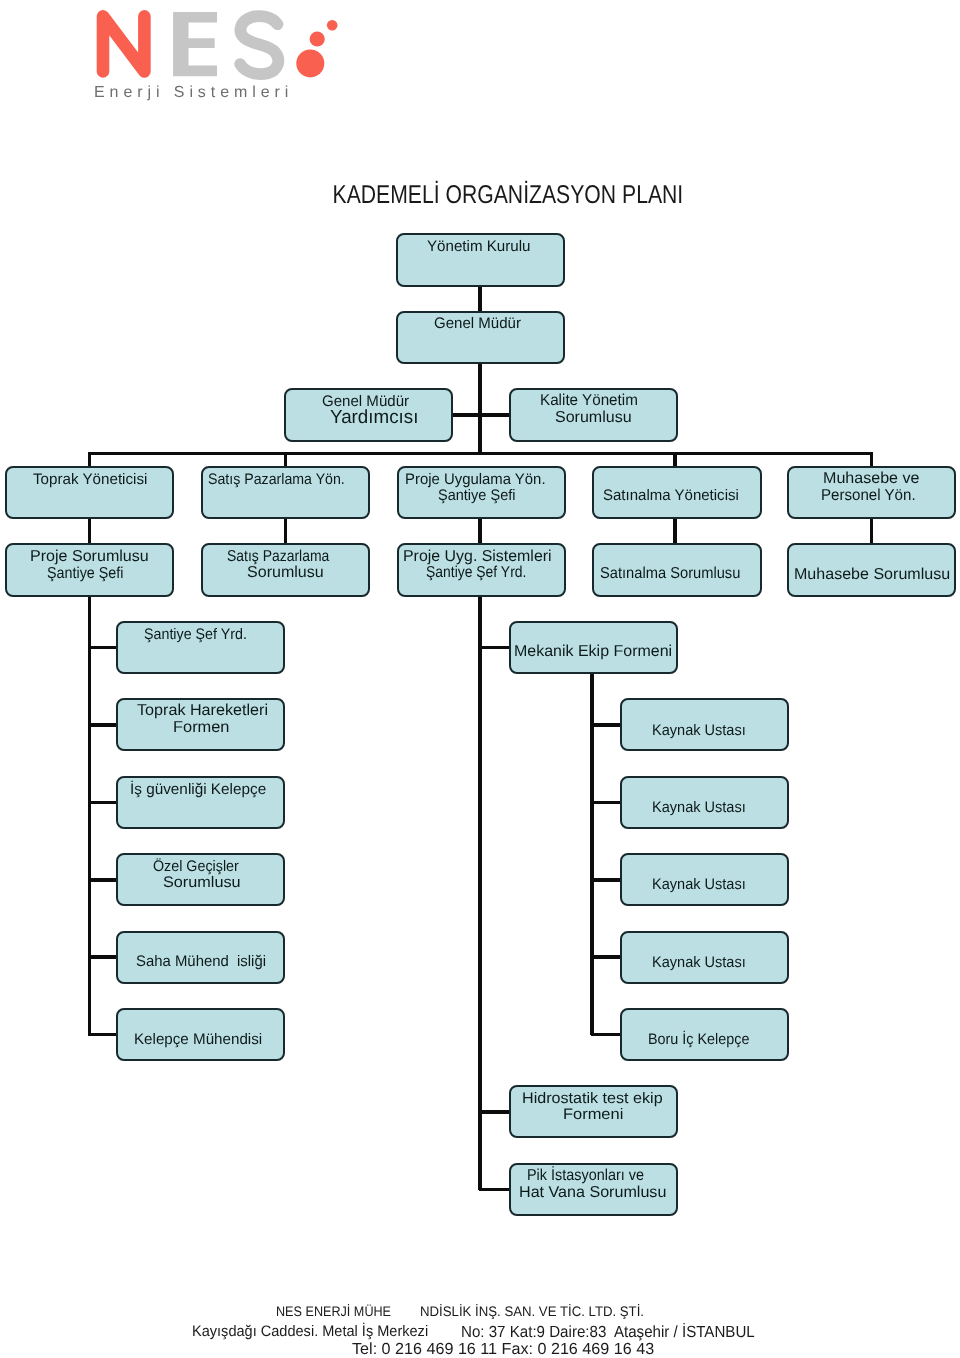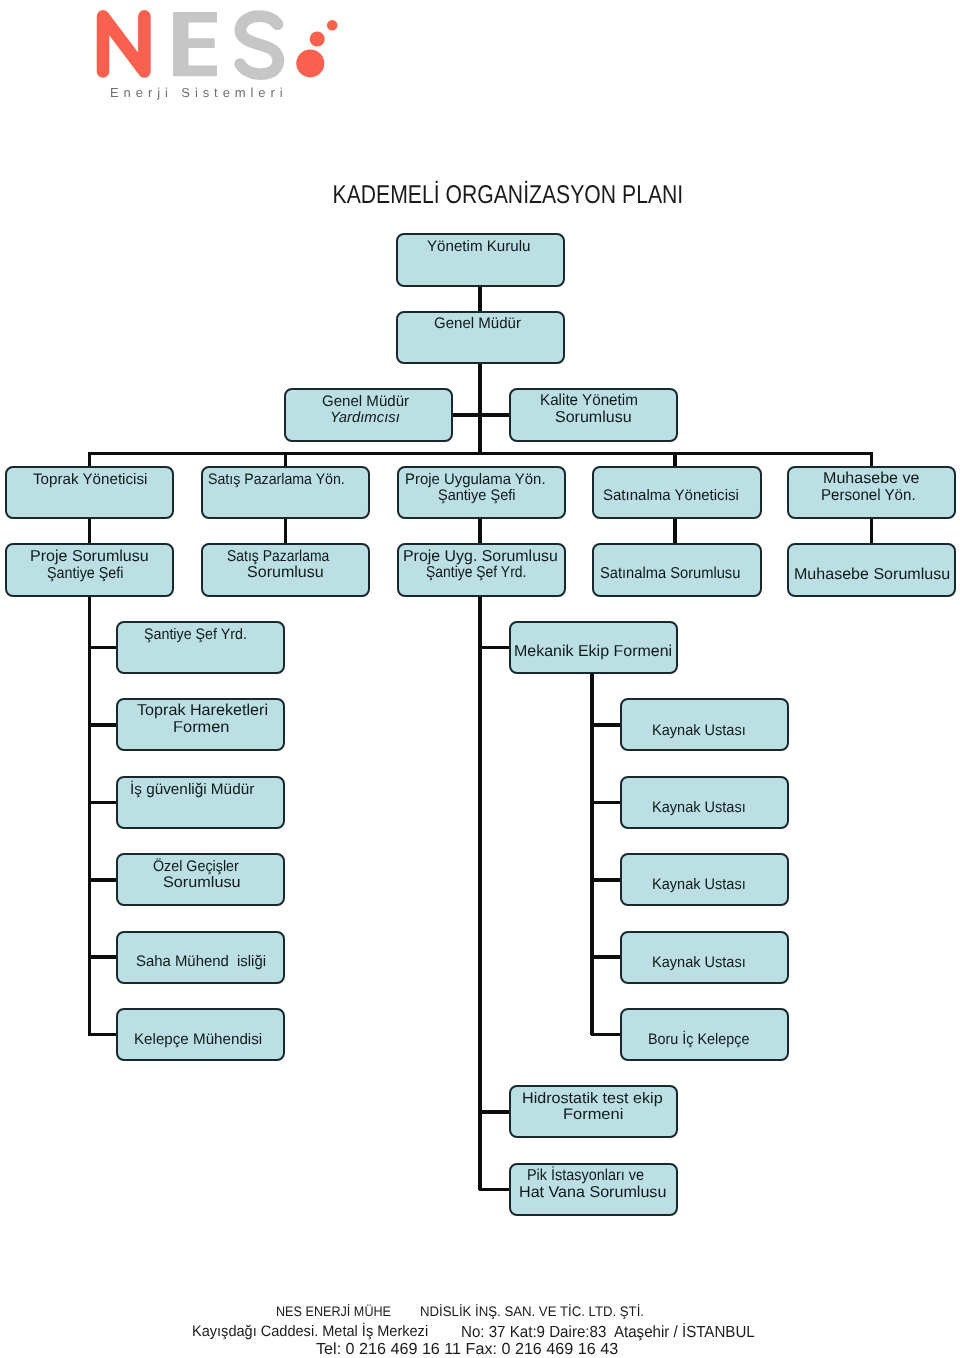--- a/index.html
+++ b/index.html
@@ -4,22 +4,22 @@
 <title>KADEMELİ ORGANİZASYON PLANI</title>
 <style>
   html,body{margin:0;padding:0;background:#ffffff;}
   body{width:960px;height:1358px;position:relative;overflow:hidden;
        font-family:"Liberation Sans",sans-serif;-webkit-font-smoothing:antialiased;text-rendering:geometricPrecision;}
   .stage{position:absolute;left:0;top:0;width:960px;height:1358px;transform:translateZ(0);}
 
   
   .logo{position:absolute;left:0px;top:0px;width:360px;height:110px;}
   .logo-sub{position:absolute;left:94px;top:84.6px;font-family:"Liberation Sans",sans-serif;
-            font-size:13px;letter-spacing:4.92px;color:#6f6f6f;white-space:nowrap;
-            line-height:16px;margin-left:16px;}
+            font-size:16px;letter-spacing:4.92px;color:#6f6f6f;white-space:nowrap;
+            line-height:16px;}
 
   
   .page-title{position:absolute;left:0;top:182.7px;width:960px;text-align:center;
               font-family:"Liberation Sans",sans-serif;font-size:25.7px;color:#1a1a1a;
               line-height:25.7px;white-space:nowrap;
               transform:scaleX(0.8245) translateX(33.8px);transform-origin:480px 50%;}
 
   
   .node{position:absolute;box-sizing:border-box;background:#bbdfe3;
         border:2.25px solid #17292c;border-radius:8px;}
@@ -86,21 +86,21 @@
       <div class="line" style="left: 591px; top: 800.65px; width: 30px; height: 3.5px;"></div>
       <div class="line" style="left: 591px; top: 878.05px; width: 30px; height: 3.5px;"></div>
       <div class="line" style="left: 591px; top: 955.45px; width: 30px; height: 3.5px;"></div>
       <div class="line" style="left: 591px; top: 1032.85px; width: 30px; height: 3.5px;"></div>
       <div class="node" style="left: 395.8px; top: 232.8px; width: 169.2px; height: 54px;"></div>
       <div class="nlbl" style="left: 426.55px; top: 238.65px; font-size: 15.3px; line-height: 15.3px; transform: scaleX(0.9901);">Yönetim Kurulu</div>
       <div class="node" style="left: 395.8px; top: 310.9px; width: 169.2px; height: 53.2px;"></div>
       <div class="nlbl" style="left: 433.65px; top: 316.25px; font-size: 15.3px; line-height: 15.3px; transform: scaleX(0.9833);">Genel Müdür</div>
       <div class="node" style="left: 283.9px; top: 388px; width: 169.2px; height: 53.9px;"></div>
       <div class="nlbl" style="left: 322.25px; top: 393.55px; font-size: 15.3px; line-height: 15.3px; transform: scaleX(0.9844);">Genel Müdür</div>
-      <div class="nlbl" style="left: 330.25px; top: 410.25px; font-size: 15px; line-height: 15.3px; transform: scaleX(0.989); font-style: italic;">Yardımcısı</div>
+      <div class="nlbl" style="left: 330.25px; top: 410.25px; font-size: 19px; line-height: 15.3px; transform: scaleX(0.989);">Yardımcısı</div>
       <div class="node" style="left: 508.8px; top: 388px; width: 169.2px; height: 53.9px;"></div>
       <div class="nlbl" style="left: 540.38px; top: 393.23px; font-size: 15.8px; line-height: 15.8px; transform: scaleX(0.9635);">Kalite Yönetim</div>
       <div class="nlbl" style="left: 554.6px; top: 409.63px; font-size: 15.8px; line-height: 15.8px; transform: scaleX(1.0146);">Sorumlusu</div>
       <div class="node" style="left: 5px; top: 466px; width: 169.2px; height: 53.2px;"></div>
       <div class="nlbl" style="left: 32.99px; top: 471.65px; font-size: 15.3px; line-height: 15.3px; transform: scaleX(0.9916);">Toprak Yöneticisi</div>
       <div class="node" style="left: 200.8px; top: 466px; width: 169.2px; height: 53.2px;"></div>
       <div class="nlbl" style="left: 207.89px; top: 471.85px; font-size: 15.3px; line-height: 15.3px; transform: scaleX(0.9264);">Satış Pazarlama Yön.</div>
       <div class="node" style="left: 396.6px; top: 466px; width: 169.2px; height: 53.2px;"></div>
       <div class="nlbl" style="left: 404.71px; top: 471.55px; font-size: 15.3px; line-height: 15.3px; transform: scaleX(0.974);">Proje Uygulama Yön.</div>
       <div class="nlbl" style="left: 437.67px; top: 488.15px; font-size: 15.3px; line-height: 15.3px; transform: scaleX(0.9491);">Şantiye Şefi</div>
@@ -109,33 +109,33 @@
       <div class="node" style="left: 787px; top: 466px; width: 169.2px; height: 53.2px;"></div>
       <div class="nlbl" style="left: 822.51px; top: 470.83px; font-size: 15.8px; line-height: 15.8px; transform: scaleX(1.0172);">Muhasebe ve</div>
       <div class="nlbl" style="left: 820.79px; top: 487.63px; font-size: 15.8px; line-height: 15.8px; transform: scaleX(0.9561);">Personel Yön.</div>
       <div class="node" style="left: 5px; top: 543.2px; width: 169.2px; height: 53.5px;"></div>
       <div class="nlbl" style="left: 29.91px; top: 549.13px; font-size: 15.8px; line-height: 15.8px; transform: scaleX(1.0167);">Proje Sorumlusu</div>
       <div class="nlbl" style="left: 46.78px; top: 565.93px; font-size: 15.8px; line-height: 15.8px; transform: scaleX(0.9069);">Şantiye Şefi</div>
       <div class="node" style="left: 200.8px; top: 543.2px; width: 169.2px; height: 53.5px;"></div>
       <div class="nlbl" style="left: 226.6px; top: 548.93px; font-size: 15.8px; line-height: 15.8px; transform: scaleX(0.883);">Satış Pazarlama</div>
       <div class="nlbl" style="left: 247.1px; top: 565.43px; font-size: 15.8px; line-height: 15.8px; transform: scaleX(1.0159);">Sorumlusu</div>
       <div class="node" style="left: 396.6px; top: 543.2px; width: 169.2px; height: 53.5px;"></div>
-      <div class="nlbl" style="left: 403.13px; top: 549.03px; font-size: 15.8px; line-height: 15.8px; transform: scaleX(1.0075);">Proje Uyg. Sorumlusu</div>
+      <div class="nlbl" style="left: 403.13px; top: 549.03px; font-size: 15.8px; line-height: 15.8px; transform: scaleX(1.0075);">Proje Uyg. Sistemleri</div>
       <div class="nlbl" style="left: 425.8px; top: 565.43px; font-size: 15.8px; line-height: 15.8px; transform: scaleX(0.8818);">Şantiye Şef Yrd.</div>
       <div class="node" style="left: 592.4px; top: 543.2px; width: 169.2px; height: 53.5px;"></div>
       <div class="nlbl" style="left: 600.47px; top: 566.23px; font-size: 15.8px; line-height: 15.8px; transform: scaleX(0.9293);">Satınalma Sorumlusu</div>
       <div class="node" style="left: 787px; top: 543.2px; width: 169.2px; height: 53.5px;"></div>
       <div class="nlbl" style="left: 793.82px; top: 566.83px; font-size: 15.8px; line-height: 15.8px; transform: scaleX(1.0161);">Muhasebe Sorumlusu</div>
       <div class="node" style="left: 116.2px; top: 620.9px; width: 169.1px; height: 53.3px;"></div>
       <div class="nlbl" style="left: 143.59px; top: 626.65px; font-size: 15.3px; line-height: 15.3px; transform: scaleX(0.9328);">Şantiye Şef Yrd.</div>
       <div class="node" style="left: 116.2px; top: 698.2px; width: 169.1px; height: 53.3px;"></div>
       <div class="nlbl" style="left: 137.28px; top: 703.23px; font-size: 15.8px; line-height: 15.8px; transform: scaleX(1.0223);">Toprak Hareketleri</div>
       <div class="nlbl" style="left: 173.49px; top: 720.03px; font-size: 15.8px; line-height: 15.8px; transform: scaleX(1.0376);">Formen</div>
       <div class="node" style="left: 116.2px; top: 775.7px; width: 169.1px; height: 53.3px;"></div>
-      <div class="nlbl" style="left: 130.22px; top: 781.55px; font-size: 15.3px; line-height: 15.3px; transform: scaleX(1.0011);">İş güvenliği Müdür</div>
+      <div class="nlbl" style="left: 130.22px; top: 781.55px; font-size: 15.3px; line-height: 15.3px; transform: scaleX(1.0011);">İş güvenliği Kelepçe</div>
       <div class="node" style="left: 116.2px; top: 853.1px; width: 169.1px; height: 53.3px;"></div>
       <div class="nlbl" style="left: 152.98px; top: 858.65px; font-size: 15.3px; line-height: 15.3px; transform: scaleX(0.9347);">Özel Geçişler</div>
       <div class="nlbl" style="left: 162.99px; top: 875.45px; font-size: 15.3px; line-height: 15.3px; transform: scaleX(1.0617);">Sorumlusu</div>
       <div class="node" style="left: 116.2px; top: 930.5px; width: 169.1px; height: 53.3px;"></div>
       <div class="nlbl" style="left: 136.15px; top: 954.25px; font-size: 15.3px; line-height: 15.3px; transform: scaleX(0.9739);">Saha Mühend  isliği</div>
       <div class="node" style="left: 116.2px; top: 1007.8px; width: 169.1px; height: 53.3px;"></div>
       <div class="nlbl" style="left: 133.69px; top: 1032.05px; font-size: 15.3px; line-height: 15.3px; transform: scaleX(0.9914);">Kelepçe Mühendisi</div>
       <div class="node" style="left: 508.8px; top: 620.9px; width: 169.1px; height: 53.3px;"></div>
       <div class="nlbl" style="left: 513.82px; top: 644.23px; font-size: 15.8px; line-height: 15.8px; transform: scaleX(1.0117);">Mekanik Ekip Formeni</div>
       <div class="node" style="left: 620px; top: 698.2px; width: 169.1px; height: 53.3px;"></div>
@@ -154,16 +154,16 @@
       <div class="node" style="left: 508.8px; top: 1162.6px; width: 169.1px; height: 53.3px;"></div>
       <div class="nlbl" style="left: 526.65px; top: 1168.13px; font-size: 15.8px; line-height: 15.8px; transform: scaleX(0.9125);">Pik İstasyonları ve</div>
       <div class="nlbl" style="left: 519.11px; top: 1184.93px; font-size: 15.8px; line-height: 15.8px; transform: scaleX(1.0193);">Hat Vana Sorumlusu</div>
     </div>
 
   <div id="footer">
       <div class="fseg" style="left: 275.7px; top: 1305.3px; font-size: 13.8px; line-height: 13.8px; transform: scaleX(0.915);">NES ENERJİ MÜHE</div>
       <div class="fseg" style="left: 420.4px; top: 1305.3px; font-size: 13.8px; line-height: 13.8px; transform: scaleX(0.957);">NDİSLİK İNŞ. SAN. VE TİC. LTD. ŞTİ.</div>
       <div class="fseg" style="left: 191.8px; top: 1323.6px; font-size: 15.2px; line-height: 15.2px; transform: scaleX(0.958);">Kayışdağı Caddesi. Metal İş Merkezi</div>
       <div class="fseg" style="left: 461px; top: 1323.6px; font-size: 16.15px; line-height: 16.15px; transform: scaleX(0.9363);">No: 37 Kat:9 Daire:83  Ataşehir / İSTANBUL</div>
-      <div class="fseg" style="left: 316px; top: 1341.4px; font-size: 16.15px; line-height: 16.15px; transform: scaleX(1);">Tel: 0 216 469 16 11 Fax: 0 216 469 16 43</div>
+      <div class="fseg" style="left: 352px; top: 1341.4px; font-size: 16.15px; line-height: 16.15px; transform: scaleX(1);">Tel: 0 216 469 16 11 Fax: 0 216 469 16 43</div>
     </div>
 
 </div>
 
 </body></html>

